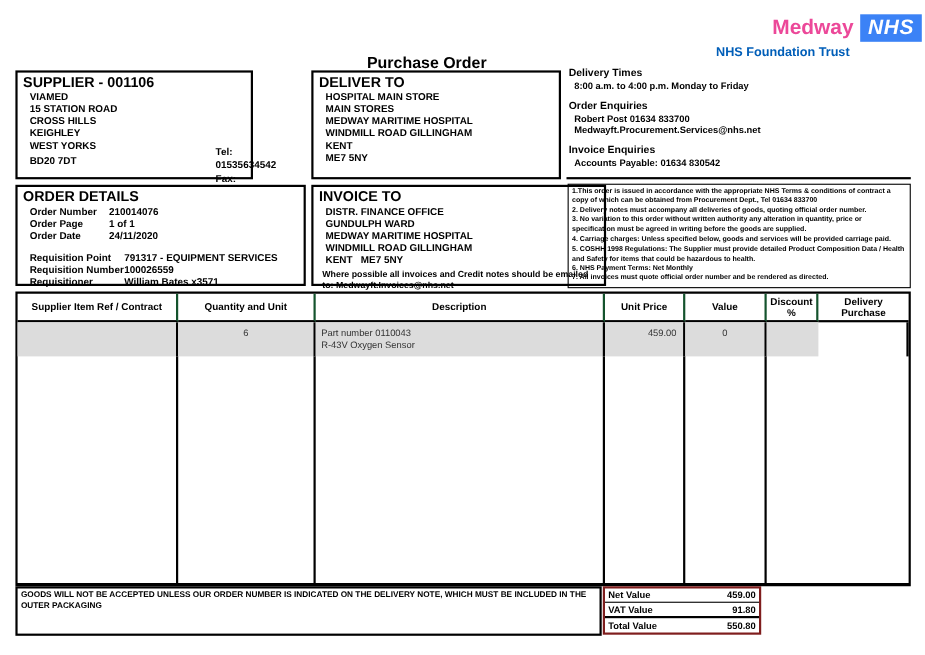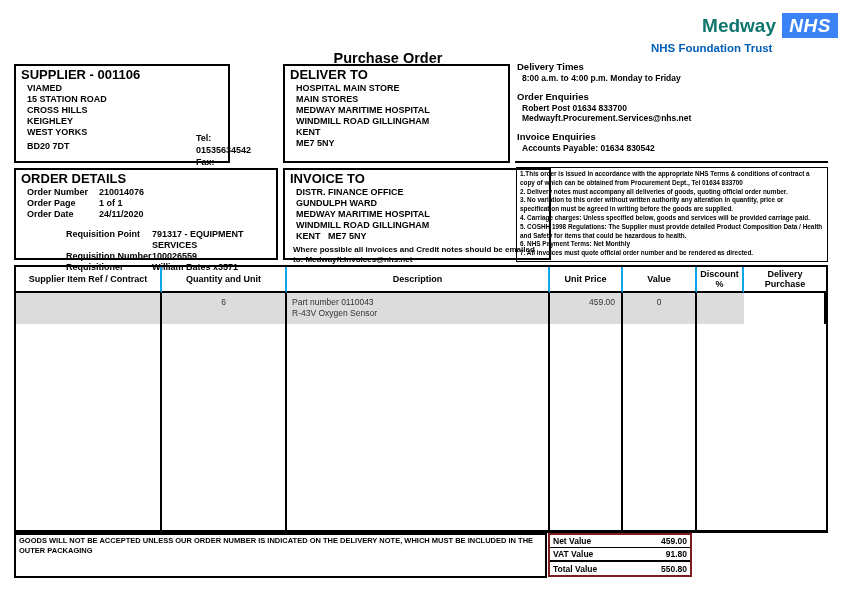--- a/index.html
+++ b/index.html
@@ -5,39 +5,39 @@
   html,body{margin:0;padding:0;background:#fff;}
   .page{position:relative;width:841px;height:595px;background:#ffffff;
         font-family:"Liberation Sans",sans-serif;color:#000;overflow:hidden;}
 
   
   .title-block{position:absolute;left:238px;top:14px;width:300px;text-align:center;margin-top:36px;}
   .title-main{font-size:14.5px;font-weight:bold;}
   .title-number{font-size:13.5px;font-weight:bold;margin-top:3px;}
   .logo-row{position:absolute;left:650px;top:13px;width:188px;display:flex;
             justify-content:flex-end;align-items:center;gap:6px;}
-  .medway-text{font-size:19px;font-weight:bold;color:#0f766e;}
+  .medway-text{font-size:19px;font-weight:bold;color:#ec4899;}
   .nhs-box{width:56px;height:25px;color:#fff;font-style:italic;font-weight:bold;
            font-size:19px;display:flex;align-items:center;justify-content:center;
            letter-spacing:.5px;}
   .nhs-subtitle{position:absolute;left:651px;top:42px;font-size:11.5px;font-weight:bold;}
 
   
   .box{position:absolute;border:2px solid #000;box-sizing:border-box;background:#fff;}
   .box-title{font-weight:bold;font-size:13px;padding:1px 4px 1px 5px;}
   .addr-line{font-weight:bold;font-size:9px;line-height:11px;padding-left:11px;white-space:pre;}
   .sup-box{left:14px;top:64px;width:216px;height:99px;}
   .del-box{left:283px;top:64px;width:227px;height:99px;}
   .sup-postcode{position:absolute;left:11px;top:75px;font-size:9px;font-weight:bold;}
   .sup-tel{position:absolute;left:180px;top:66px;font-size:9px;font-weight:bold;line-height:12px;}
 
   .od-box{left:14px;top:168px;width:264px;height:92px;}
   .od-row{display:flex;font-size:9px;font-weight:bold;line-height:11px;padding-left:11px;}
   .od-row .lbl{width:72px;flex:none;}
-  .od-row.wide .lbl{width:86px;margin-left:39px;}
+  .od-row.wide .lbl{width:86px;}
   .od-gap{height:9px;}
 
   .inv-box{left:283px;top:168px;width:268px;height:92px;}
   .inv-note{font-size:8px;font-weight:bold;line-height:10px;padding:3px 3px 0 8px;}
 
   
   .contact{position:absolute;left:517px;top:61px;width:311px;}
   .ci-label{font-size:9.5px;font-weight:bold;line-height:12px;}
   .ci-value{font-size:8.5px;font-weight:bold;line-height:10.5px;padding-left:5px;}
   .ci-gap{margin-top:7px;}
@@ -46,21 +46,21 @@
   
   .terms{position:absolute;left:516px;top:167px;width:312px;height:95px;border:1px solid #000;
          box-sizing:border-box;padding:2px 3px;overflow:hidden;}
   .term-line{font-size:6.4px;line-height:8.8px;font-weight:bold;}
 
   
   .items{position:absolute;left:14px;top:265px;width:814px;height:268px;
          border:2px solid #000;border-bottom:3px solid #000;box-sizing:border-box;
          display:grid;grid-template-columns:146px 125px 263px 73px 74px 47px 1fr;
          grid-template-rows:26px 31px 1fr;}
-  .hcell{border-right:2px solid #0ea5e9;border-bottom:2px solid #000;font-size:9px;font-weight:bold;
+  .hcell{border-right:2px solid #14532d;border-bottom:2px solid #000;font-size:9px;font-weight:bold;
          display:flex;align-items:center;justify-content:center;text-align:center;
          line-height:10px;padding:0 2px;}
   .dcell{font-size:8.5px;color:#333;border-right:2px solid #000;padding-top:4px;box-sizing:border-box;}
   .fcell{border-right:2px solid #000;}
   .no-r{border-right:none !important;}
   .c-center{text-align:center;}
   .c-right{text-align:right;padding-right:6px;}
   .c-left{padding-left:5px;white-space:pre-line;line-height:11px;}
 
   

